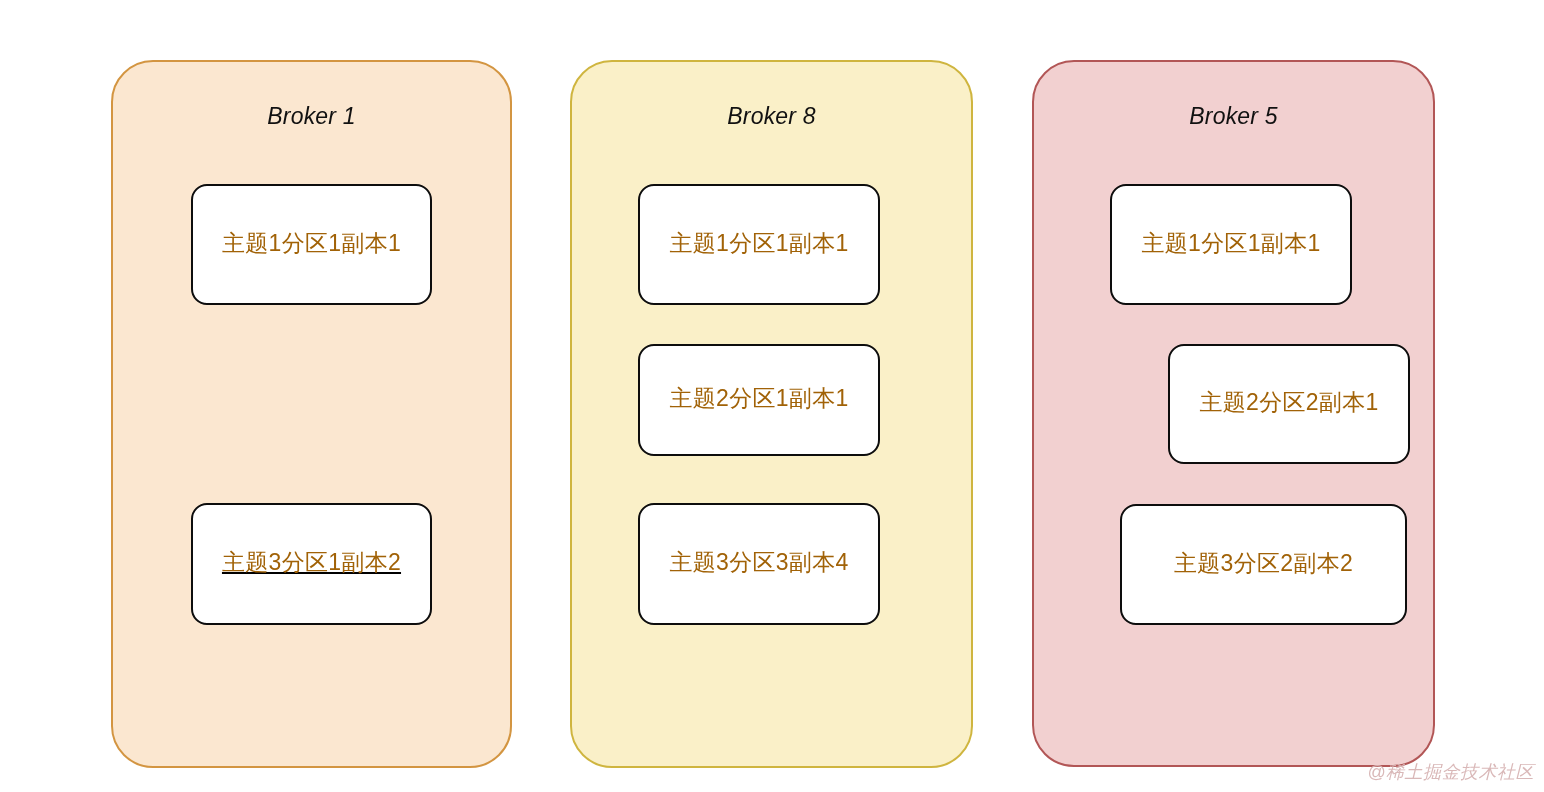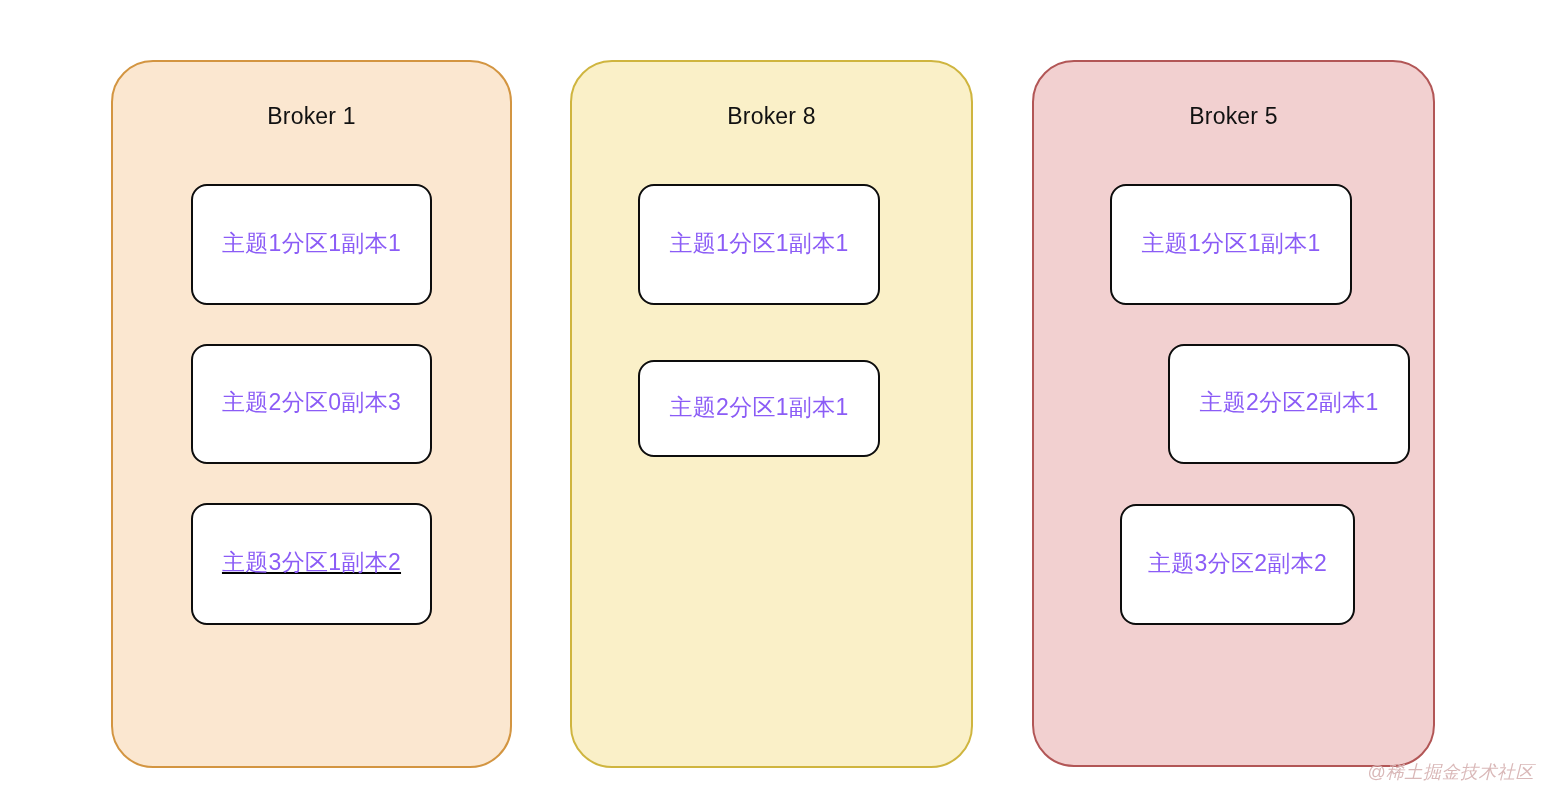--- a/index.html
+++ b/index.html
@@ -32,20 +32,21 @@
   .broker-title {
     position: absolute;
     left: 0;
     right: 0;
     text-align: center;
     font-size: 23px;
     line-height: 1.1;
     color: #111111;
     letter-spacing: 0.2px;
     white-space: nowrap;
+    font-style: italic;
   }
 
   #broker-1 {
     left: 111px;  top: 60px;
     width: 401px; height: 708px;
     background: #fbe7d0;
     border-color: #d39541;
   }
   #broker-2 {
     left: 570px;  top: 60px;
@@ -70,40 +71,40 @@
     background: #ffffff;
     border: 2px solid #0d0d0d;
     border-radius: 16px;
     display: flex;
     align-items: center;
     justify-content: center;
   }
   .replica-label {
     font-size: 23px;
     line-height: 1.2;
-    color: #8b5cf6;
+    color: #a16207;
     white-space: nowrap;
     letter-spacing: 0.3px;
     transform: translateY(-1px);
   }
 
   
   #b1-r1 { left: 191px; top: 184px; width: 241px; height: 121px; }
   #b1-r2 { left: 191px; top: 344px; width: 241px; height: 120px; }
   #b1-r3 { left: 191px; top: 503px; width: 241px; height: 122px; text-decoration: underline; }
 
   
   #b2-r1 { left: 638px; top: 184px; width: 242px; height: 121px; }
-  #b2-r2 { left: 638px; top: 360px; width: 242px; height: 97px; }
+  #b2-r2 { left: 638px; top: 344px; width: 242px; height: 112px; }
   #b2-r3 { left: 638px; top: 503px; width: 242px; height: 122px; }
 
   
   #b3-r1 { left: 1110px; top: 184px; width: 242px; height: 121px; }
   #b3-r2 { left: 1168px; top: 344px; width: 242px; height: 120px; }
-  #b3-r3 { left: 1120px; top: 504px; width: 235px; height: 121px; }
+  #b3-r3 { left: 1120px; top: 504px; width: 287px; height: 121px; }
 
   
   #watermark {
     position: absolute;
     right: 10px;
     bottom: 8px;
     font-size: 18px;
     color: #d8b5b5;
     opacity: 0.95;
     white-space: nowrap;
@@ -115,35 +116,35 @@
 <body>
 
 <div id="canvas">
 
   <div class="broker" id="broker-1">
     <div class="broker-title">Broker 1</div>
   </div>
   <div class="replica-box" id="b1-r1">
     <span class="replica-label">主题1分区1副本1</span>
   </div>
-  <div class="replica-box" id="b1-r2">
-    <span class="replica-label">主题2分区0副本3</span>
-  </div>
   <div class="replica-box" id="b1-r3">
     <span class="replica-label">主题3分区1副本2</span>
   </div>
 
   <div class="broker" id="broker-2">
     <div class="broker-title">Broker 8</div>
   </div>
   <div class="replica-box" id="b2-r1">
     <span class="replica-label">主题1分区1副本1</span>
   </div>
   <div class="replica-box" id="b2-r2">
     <span class="replica-label">主题2分区1副本1</span>
+  </div>
+  <div class="replica-box" id="b2-r3">
+    <span class="replica-label">主题3分区3副本4</span>
   </div>
 
   <div class="broker" id="broker-3">
     <div class="broker-title">Broker 5</div>
   </div>
   <div class="replica-box" id="b3-r1">
     <span class="replica-label">主题1分区1副本1</span>
   </div>
   <div class="replica-box" id="b3-r2">
     <span class="replica-label">主题2分区2副本1</span>

